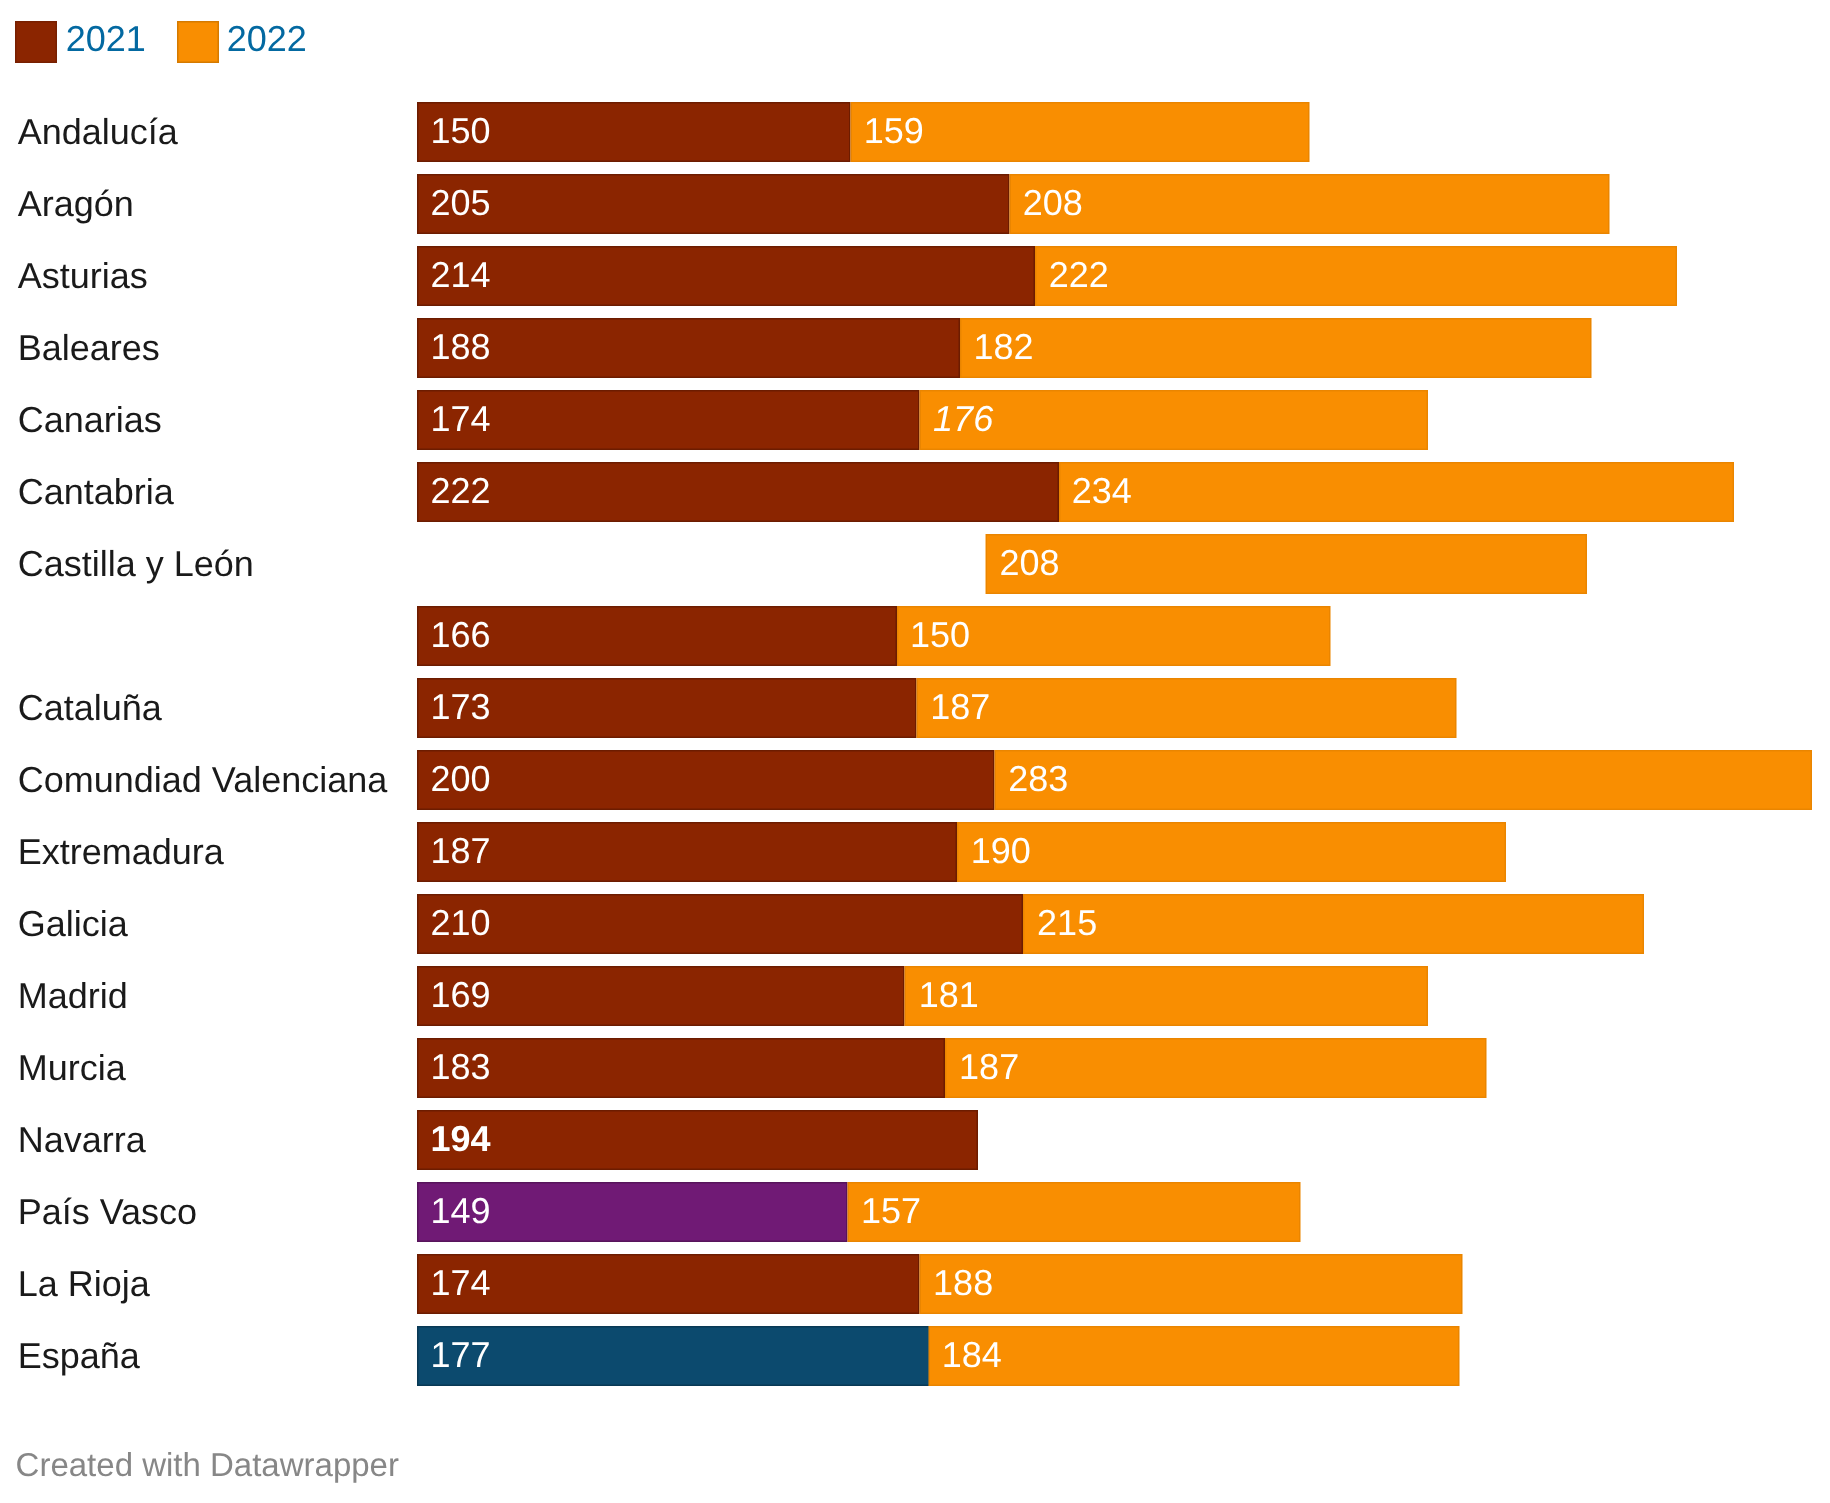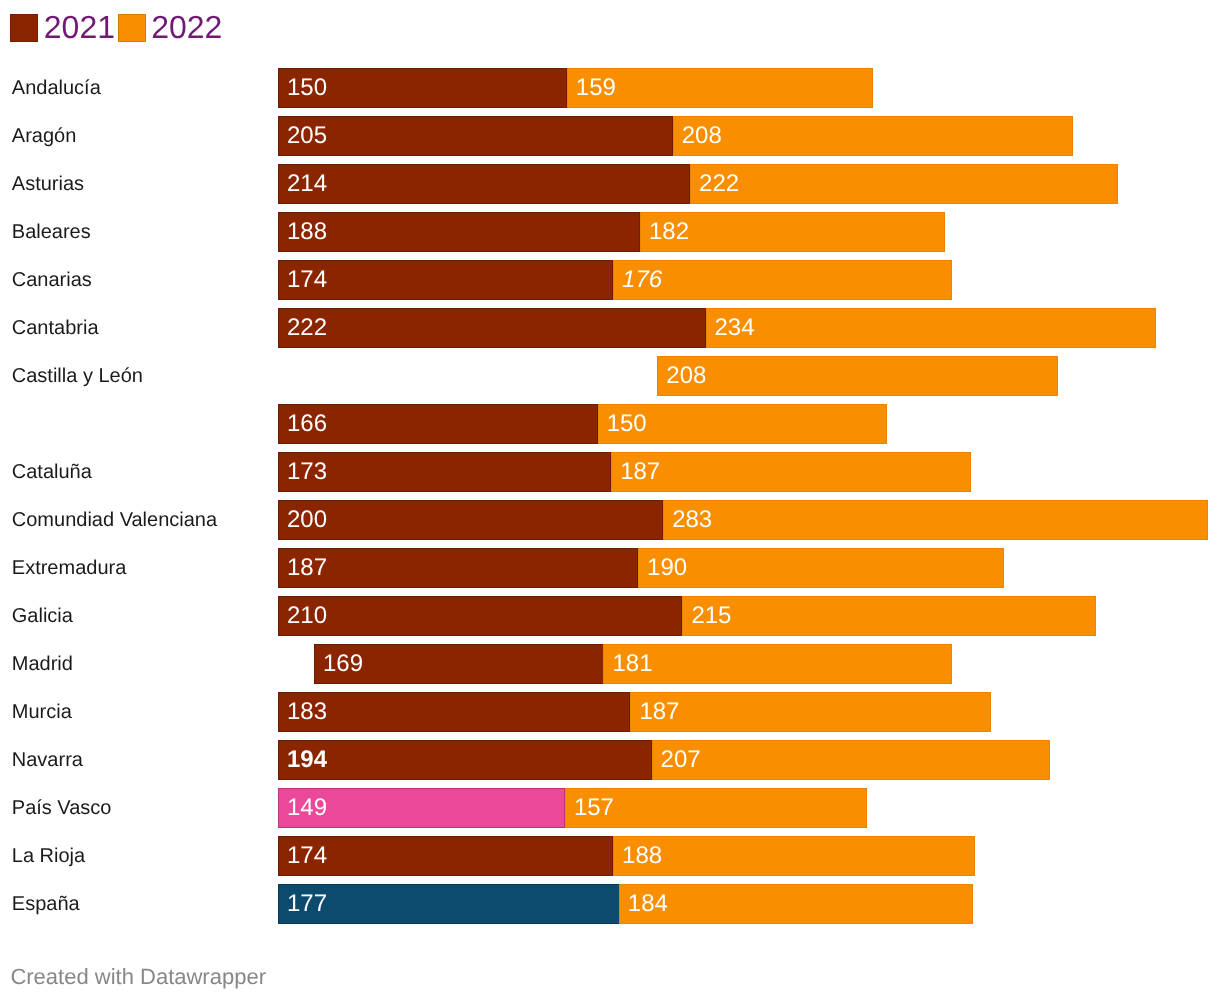--- a/index.html
+++ b/index.html
@@ -18,30 +18,30 @@
 
   
   .legend { position:absolute; left:0; top:8.5px; width:1220px; height:33px; }
   .legend-item { position:absolute; top:0; height:33px; }
   .legend-swatch {
     position:absolute; top:5.4px; width:27.8px; height:28px;
     box-sizing:border-box; box-shadow:inset 0 0 0 1px rgba(0,0,0,.14);
   }
   .legend-label {
     position:absolute; top:0; height:36px; line-height:36px;
-    font-size:32px; color:#701a75; white-space:nowrap;
+    font-size:24px; color:#0369a1; white-space:nowrap;
     transform:translateZ(0);
   }
 
   
   .rows { position:absolute; left:0; top:0; width:1220px; height:920px; }
   .row { position:absolute; left:0; width:1220px; height:39.5px; }
   .row-label {
     position:absolute; left:11.8px; top:0; height:39.5px; line-height:41px;
-    font-size:20px; color:#1a1a1a; white-space:nowrap;
+    font-size:24px; color:#1a1a1a; white-space:nowrap;
     transform:translateZ(0);
   }
   .seg {
     position:absolute; top:0; height:39.5px;
     box-sizing:border-box;
   }
   .seg-2021 { background:#8b2500; box-shadow:inset 0 0 0 1px rgba(0,0,0,.22); }
   .seg-2022 { background:#f98e01; box-shadow:inset 0 0 0 1px rgba(0,0,0,.06); }
   .seg-label {
     position:absolute; top:0; left:9px; height:39.5px; line-height:40px;
@@ -97,21 +97,21 @@
       </div>
       <div class="seg seg-2022" style="left: 690.1px; width: 427.51px; background: rgb(249, 142, 1);">
         <span class="seg-label">222</span>
       </div>
     </div>
     <div class="row" style="top:212px">
       <div class="row-label">Baleares</div>
       <div class="seg seg-2021" style="left: 278px; width: 362.03px; background: rgb(139, 37, 0);">
         <span class="seg-label">188</span>
       </div>
-      <div class="seg seg-2022" style="left: 640.03px; width: 305px; background: rgb(249, 142, 1);">
+      <div class="seg seg-2022" style="left: 640.03px; width: 421px; background: rgb(249, 142, 1);">
         <span class="seg-label">182</span>
       </div>
     </div>
     <div class="row" style="top:260px">
       <div class="row-label">Canarias</div>
       <div class="seg seg-2021" style="left: 278px; width: 335.07px; background: rgb(139, 37, 0);">
         <span class="seg-label">174</span>
       </div>
       <div class="seg seg-2022" style="left: 613.07px; width: 338.92px; background: rgb(249, 142, 1); font-style: italic;">
         <span class="seg-label">176</span>
@@ -171,48 +171,45 @@
       <div class="row-label">Galicia</div>
       <div class="seg seg-2021" style="left: 278px; width: 404.4px; background: rgb(139, 37, 0);">
         <span class="seg-label">210</span>
       </div>
       <div class="seg seg-2022" style="left: 682.4px; width: 414.03px; background: rgb(249, 142, 1);">
         <span class="seg-label">215</span>
       </div>
     </div>
     <div class="row" style="top:644px">
       <div class="row-label">Madrid</div>
-      <div class="seg seg-2021" style="left: 278px; width: 325.44px; background: rgb(139, 37, 0); margin-left: 36px;">
+      <div class="seg seg-2021" style="left: 278px; width: 325.44px; background: rgb(139, 37, 0);">
         <span class="seg-label">169</span>
       </div>
       <div class="seg seg-2022" style="left: 603.44px; width: 348.55px; background: rgb(249, 142, 1);">
         <span class="seg-label">181</span>
       </div>
     </div>
     <div class="row" style="top:692px">
       <div class="row-label">Murcia</div>
       <div class="seg seg-2021" style="left: 278px; width: 352.4px; background: rgb(139, 37, 0);">
         <span class="seg-label">183</span>
       </div>
       <div class="seg seg-2022" style="left: 630.4px; width: 360.11px; background: rgb(249, 142, 1);">
         <span class="seg-label">187</span>
       </div>
     </div>
     <div class="row" style="top:740px">
       <div class="row-label">Navarra</div>
       <div class="seg seg-2021" style="left: 278px; width: 373.59px; background: rgb(139, 37, 0); font-weight: bold;">
         <span class="seg-label">194</span>
       </div>
-      <div class="seg seg-2022" style="left: 651.59px; width: 398.62px; background: rgb(249, 142, 1);">
-        <span class="seg-label">207</span>
-      </div>
     </div>
     <div class="row" style="top:788px">
       <div class="row-label">País Vasco</div>
-      <div class="seg seg-2021" style="left: 278px; width: 286.93px; background: #ec4899;">
+      <div class="seg seg-2021" style="left: 278px; width: 286.93px; background: #701a75;">
         <span class="seg-label">149</span>
       </div>
       <div class="seg seg-2022" style="left: 564.93px; width: 302.33px; background: rgb(249, 142, 1);">
         <span class="seg-label">157</span>
       </div>
     </div>
     <div class="row" style="top:836px">
       <div class="row-label">La Rioja</div>
       <div class="seg seg-2021" style="left: 278px; width: 335.07px; background: rgb(139, 37, 0);">
         <span class="seg-label">174</span>

